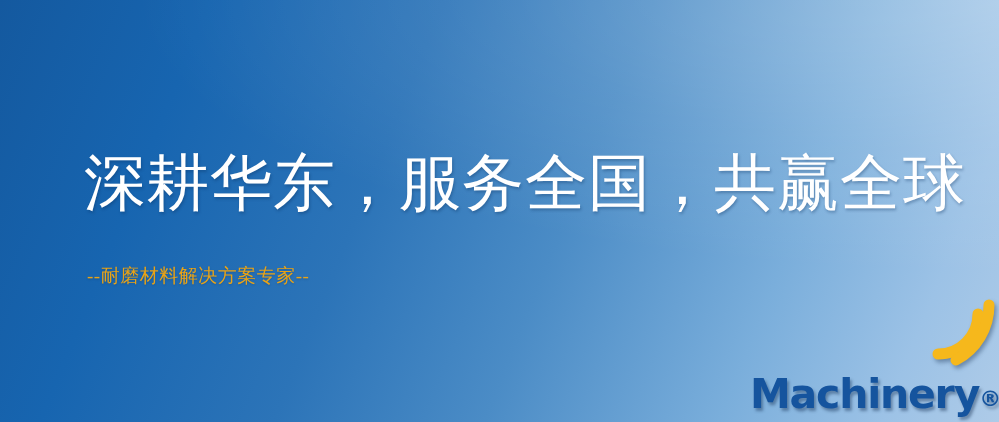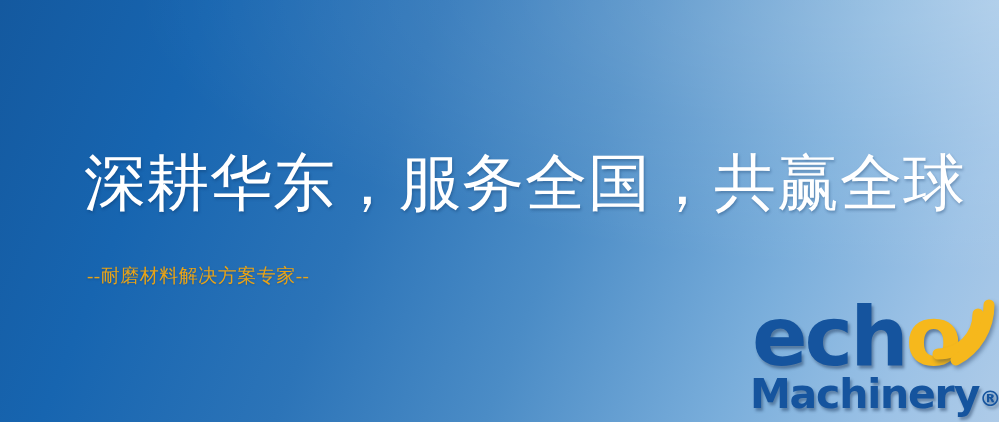--- a/index.html
+++ b/index.html
@@ -126,21 +126,20 @@
 
   <div id="bg-gradient"></div>
   <div id="bg-sheen"></div>
 
   <div id="headline">深耕华东，服务全国，共赢全球</div>
 
   <div id="subtitle">--耐磨材料解决方案专家--</div>
 
   <div id="logo">
 
-    <div id="logo-wordmark"><span>ech</span><span class="accent-o">o</span></div>
 
     <svg id="logo-arcs" viewBox="0 0 70 72">
       <path d="M 12 60 A 40 40 0 0 0 52 20" fill="none" stroke="#f6b81c" stroke-width="11" stroke-linecap="round"></path>
       <path d="M 30 66 A 62 62 0 0 0 63 11" fill="none" stroke="#f6b81c" stroke-width="11" stroke-linecap="round"></path>
     </svg>
 
     <div id="logo-subword"><span>Machinery</span><span class="reg-mark">®</span></div>
 
   </div>
 

